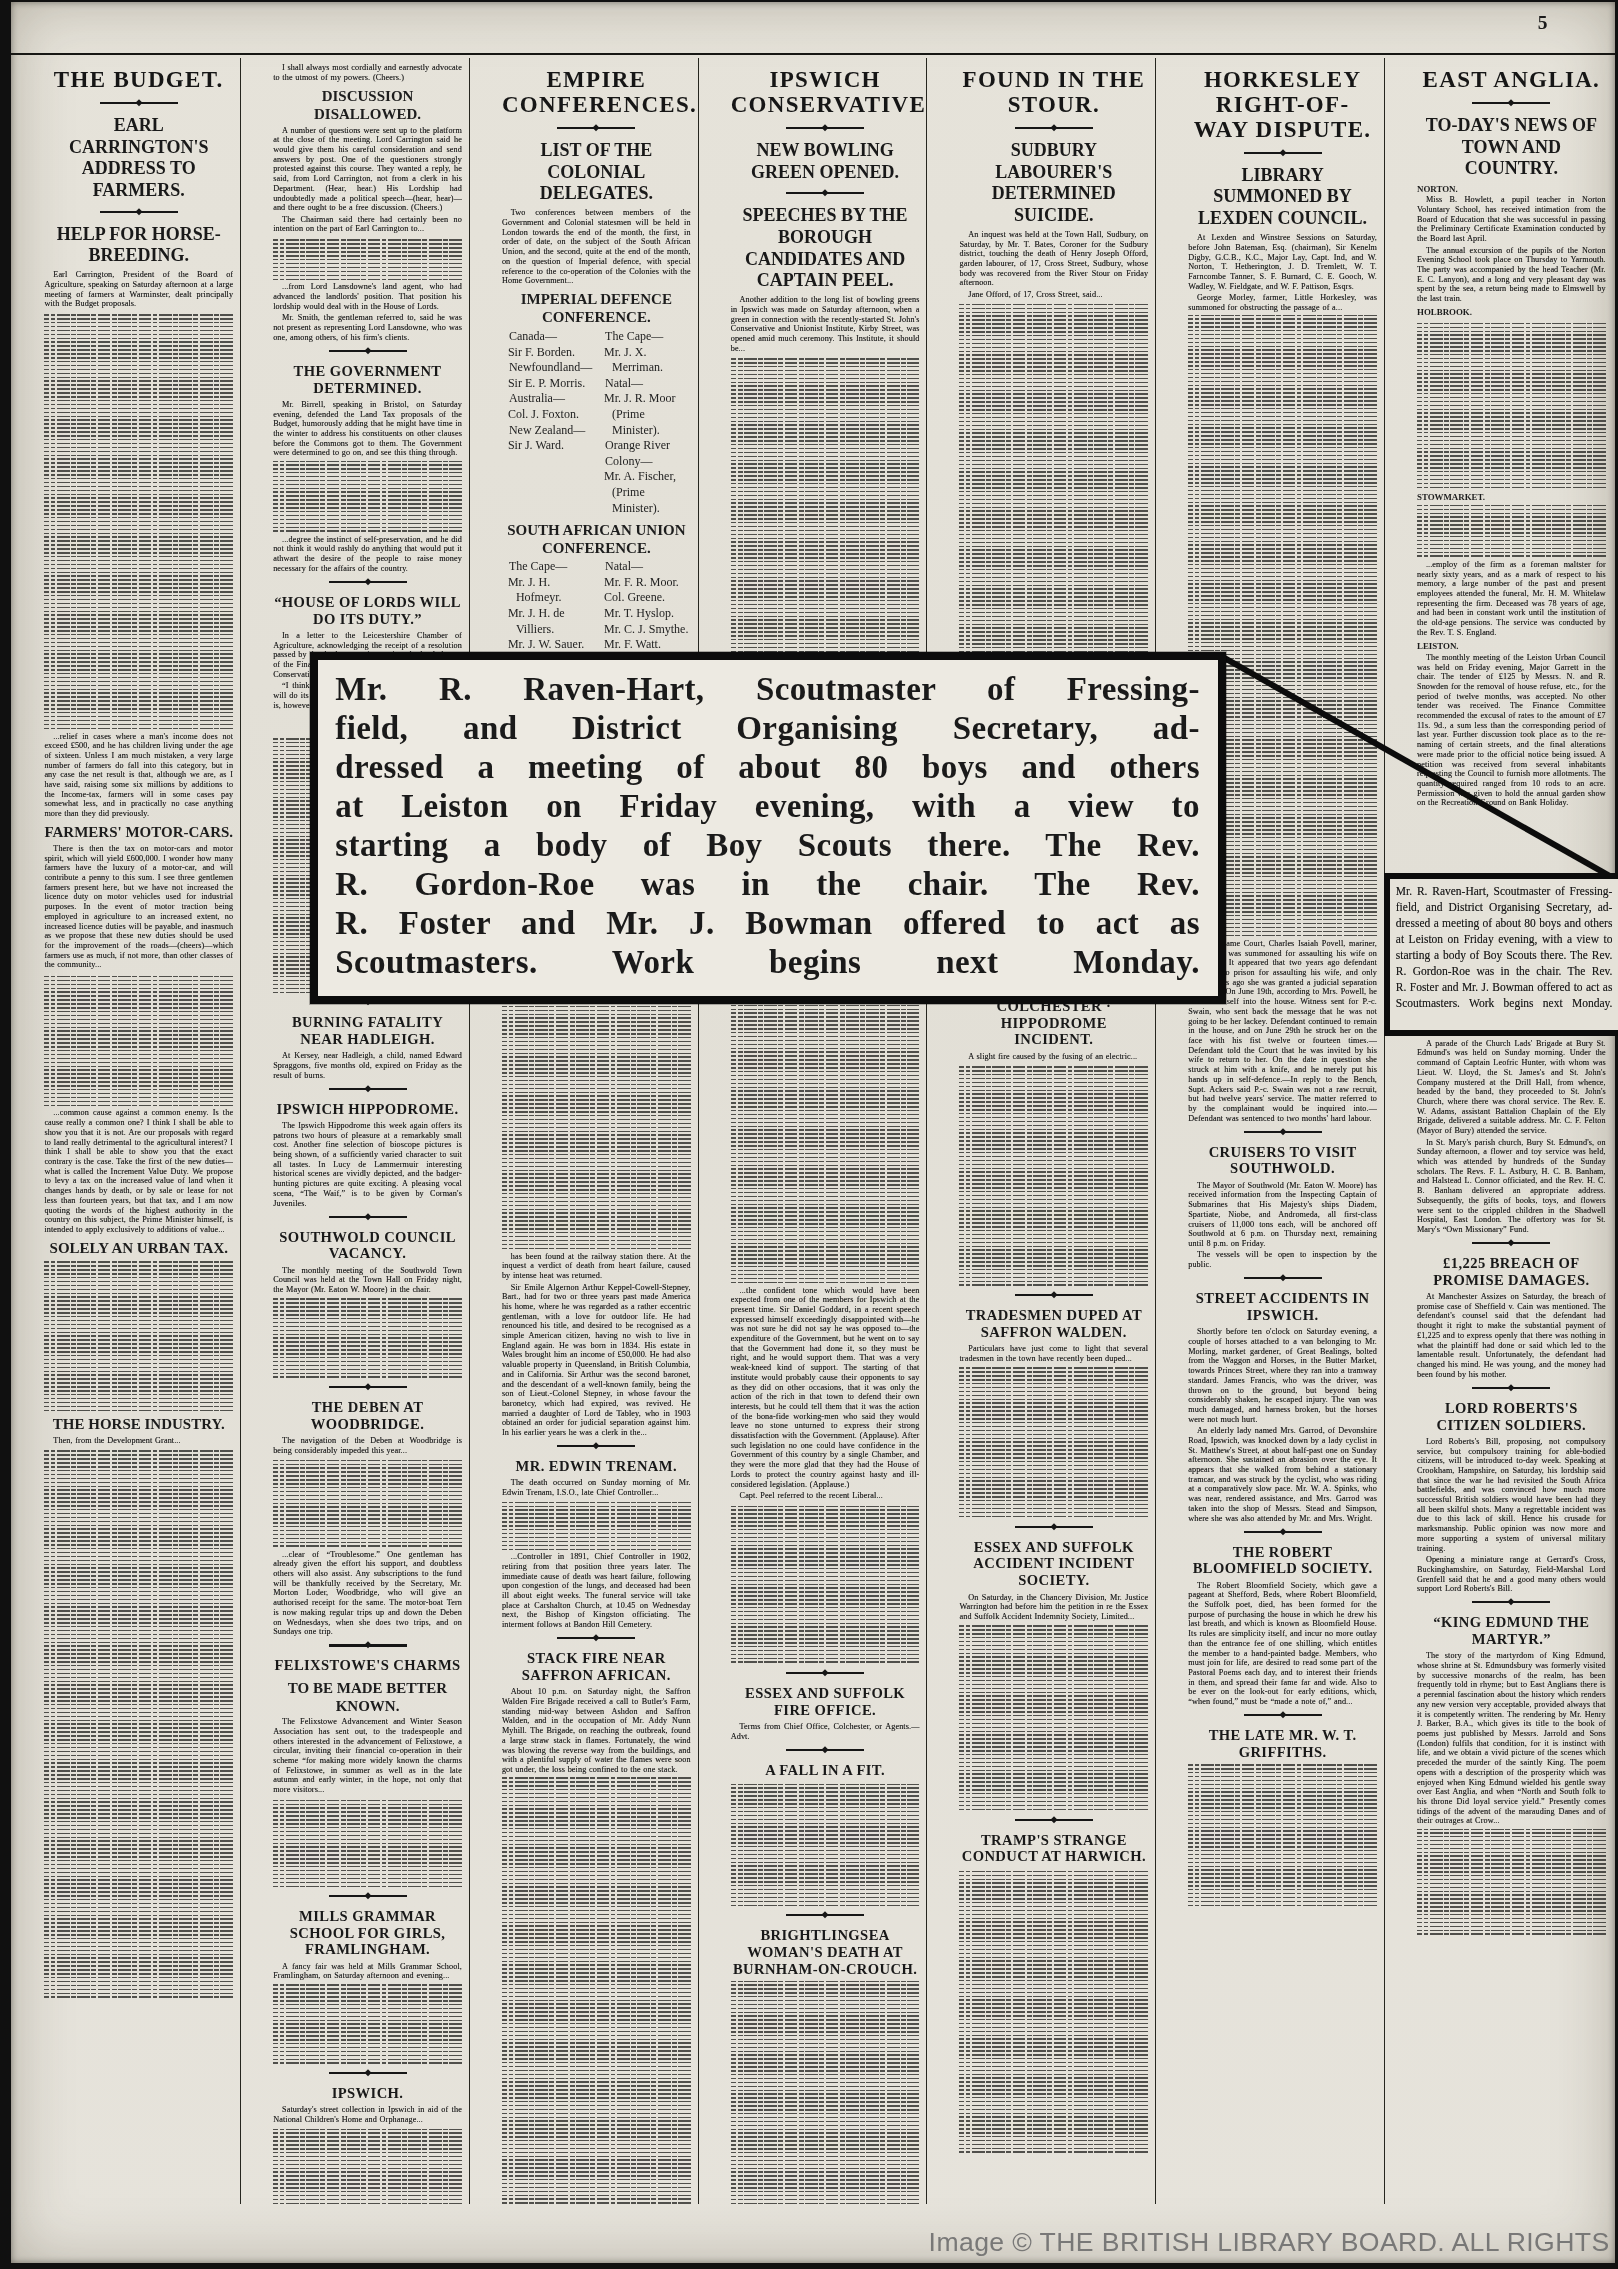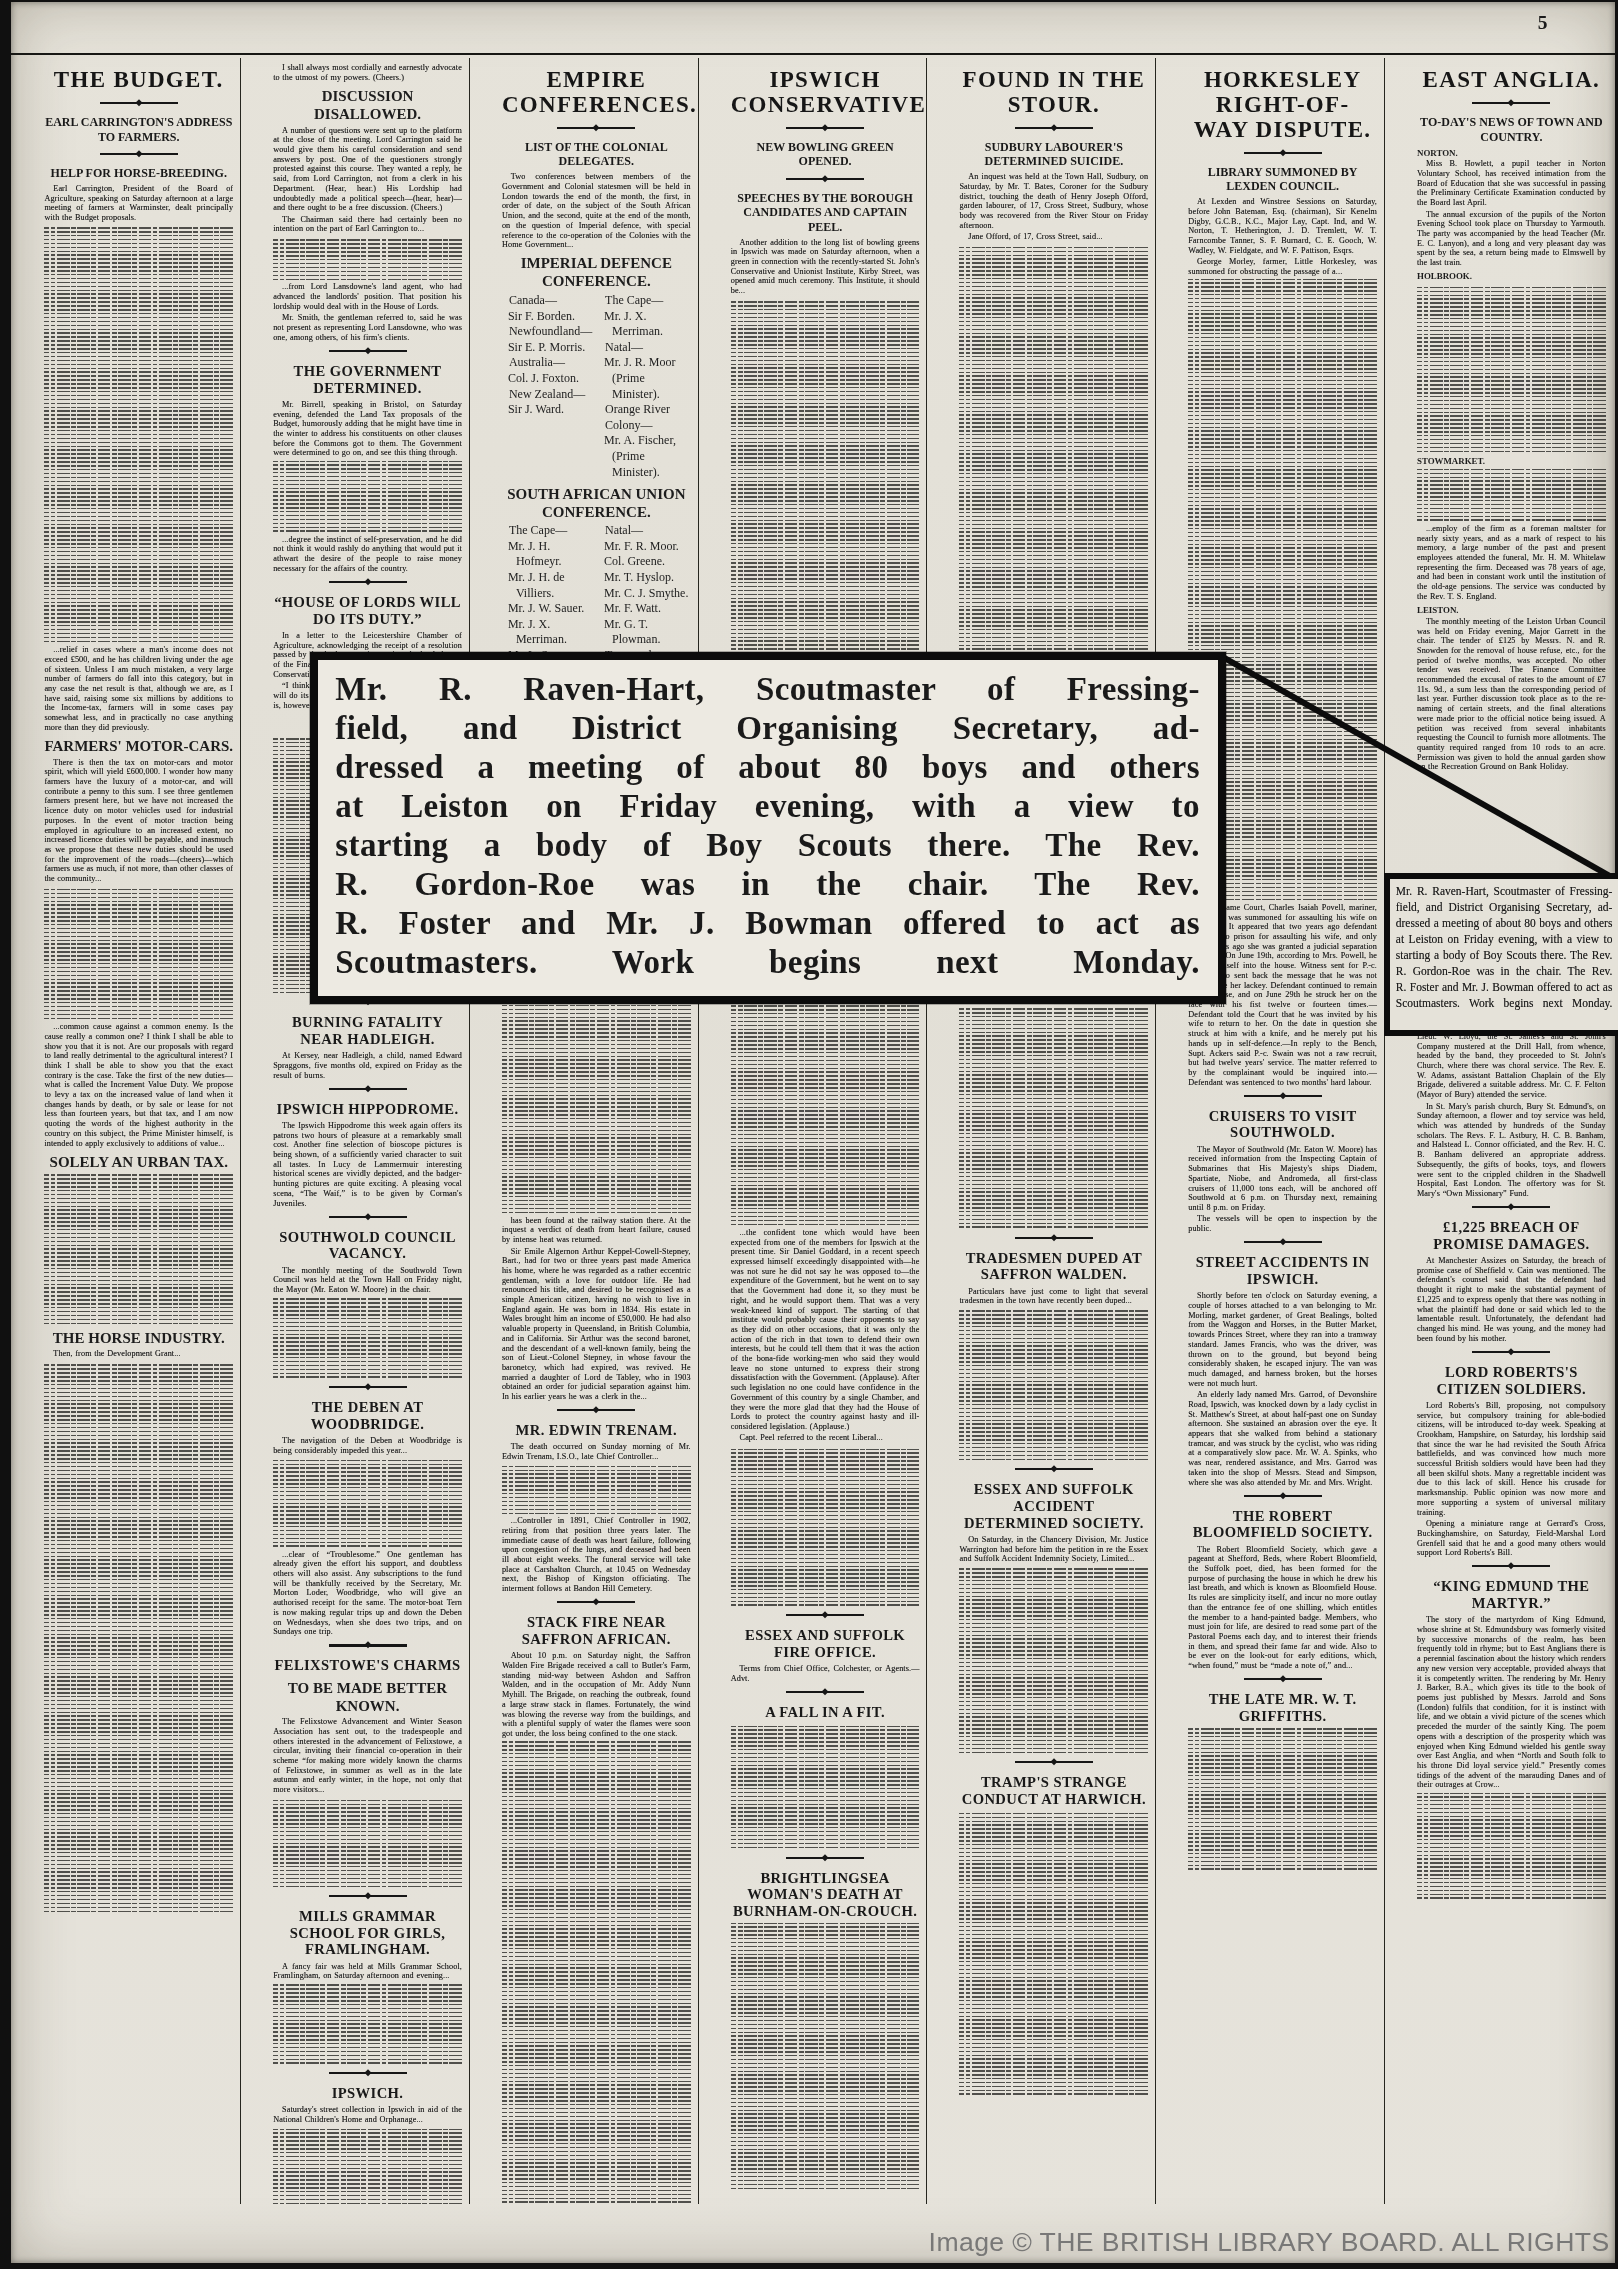--- a/index.html
+++ b/index.html
@@ -13,21 +13,21 @@
         text-shadow:0 0 0.4px rgba(0,0,0,.6);}
   .pageno{position:absolute;top:10.6px;right:67px;font-weight:700;font-size:19.5px;color:#1b1b1b;}
   .mastrule{position:absolute;top:51px;left:0;right:0;height:2.7px;background:#171714;}
   .cols{position:absolute;top:56px;left:1.8px;right:1.8px;bottom:59px;display:flex;}
   .col{flex:1 1 0;padding:3.5px 7px 0;overflow:hidden;border-right:0.9px solid #26261f;margin-left:25px;}
   .col:last-child{border-right:none;}
   .h1{font-weight:700;font-size:23px;line-height:1.08;text-align:center;letter-spacing:1.3px;
       margin:7px 0 3.5px;color:#161616;}
   .h2{font-weight:700;font-size:14.6px;line-height:1.15;text-align:center;letter-spacing:0.4px;
       margin:5.3px 0 3.5px;color:#191919;}
-  .h3{font-weight:700;font-size:12px;line-height:1.2;text-align:center;margin:5.3px 0 3.5px;color:#191919;}
+  .h3{font-weight:700;font-size:18px;line-height:1.2;text-align:center;margin:5.3px 0 3.5px;color:#191919;}
   .sub{font-weight:700;font-size:15px;line-height:1.2;text-align:center;margin:4.4px 0 2.7px;color:#1d1d1d;}
   .subl{font-weight:700;font-size:8.9px;margin:3.5px 0 0.9px;color:#1d1d1d;}
   p.body{font-size:8.2px;line-height:9.7px;text-align:justify;text-indent:8.9px;margin:1.8px 0;
       color:#222;letter-spacing:0.1px;word-spacing:0.5px;text-shadow:0 0 0.4px rgba(20,20,20,.55);}
   .tex{margin:2.7px 0;opacity:.8;
       background-image:
         repeating-linear-gradient(90deg, transparent 0 5.3px, #e4e1d8 5.3px 6.6px, transparent 6.6px 11.5px, #e4e1d8 11.5px 13px, transparent 13px 20.4px),
         repeating-linear-gradient(0deg, #2b2b28 0 1.5px, transparent 1.5px 3.9px);}
   .sep{height:13.3px;display:flex;align-items:center;justify-content:center;}
   .sep-line{width:78px;height:2.2px;background:#161616;position:relative;}
@@ -300,21 +300,21 @@
         <div class="tex" style="height: 222px;"></div>
         <div class="sep">
           <div class="sep-line"></div>
         </div>
         <div class="h2">TRADESMEN DUPED AT SAFFRON WALDEN.</div>
         <p class="body">Particulars have just come to light that several tradesmen in the town have recently been duped...</p>
         <div class="tex" style="height: 151px;"></div>
         <div class="sep">
           <div class="sep-line"></div>
         </div>
-        <div class="h2">ESSEX AND SUFFOLK ACCIDENT DETERMINED SOCIETY.</div>
+        <div class="h2">ESSEX AND SUFFOLK ACCIDENT INCIDENT SOCIETY.</div>
         <p class="body">On Saturday, in the Chancery Division, Mr. Justice Warrington had before him the petition in re the Essex and Suffolk Accident Indemnity Society, Limited...</p>
         <div class="tex" style="height: 186px;"></div>
         <div class="sep">
           <div class="sep-line"></div>
         </div>
         <div class="h2">TRAMP'S STRANGE CONDUCT AT HARWICH.</div>
         <div class="tex" style="height: 284px;"></div>
       </div>
     <div class="col">
         <div class="h1">HORKESLEY RIGHT-OF-WAY DISPUTE.</div>

